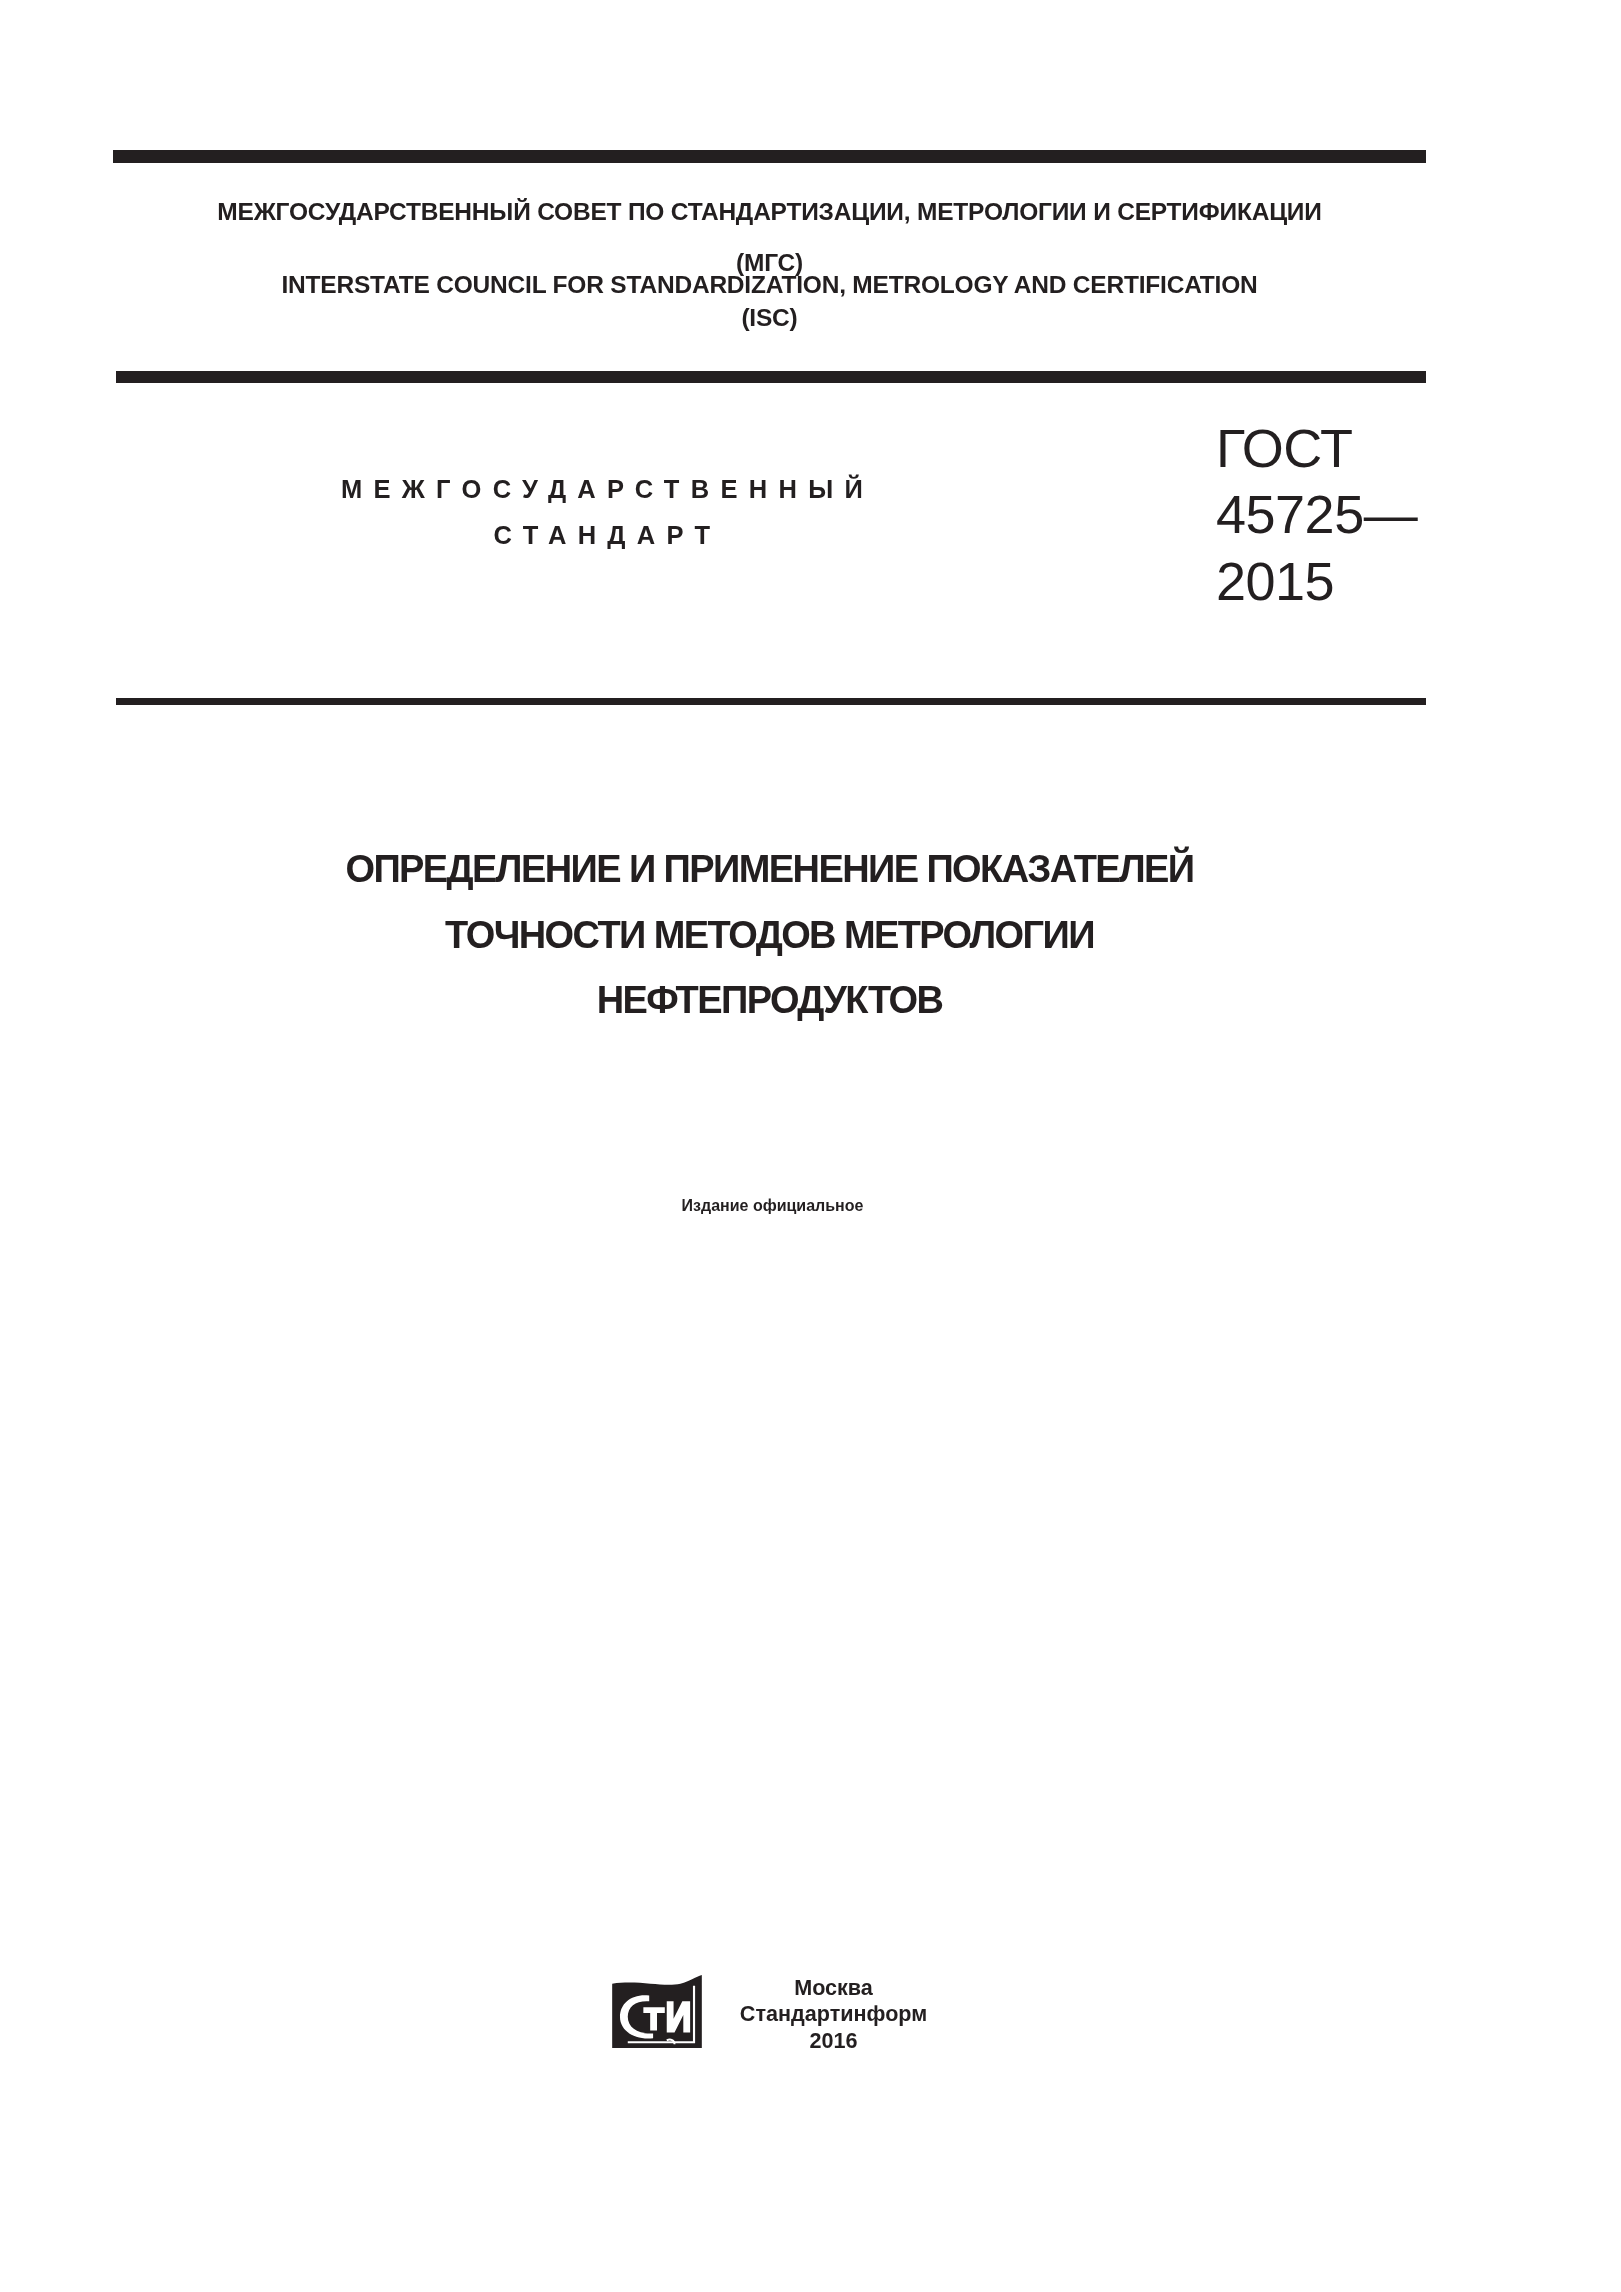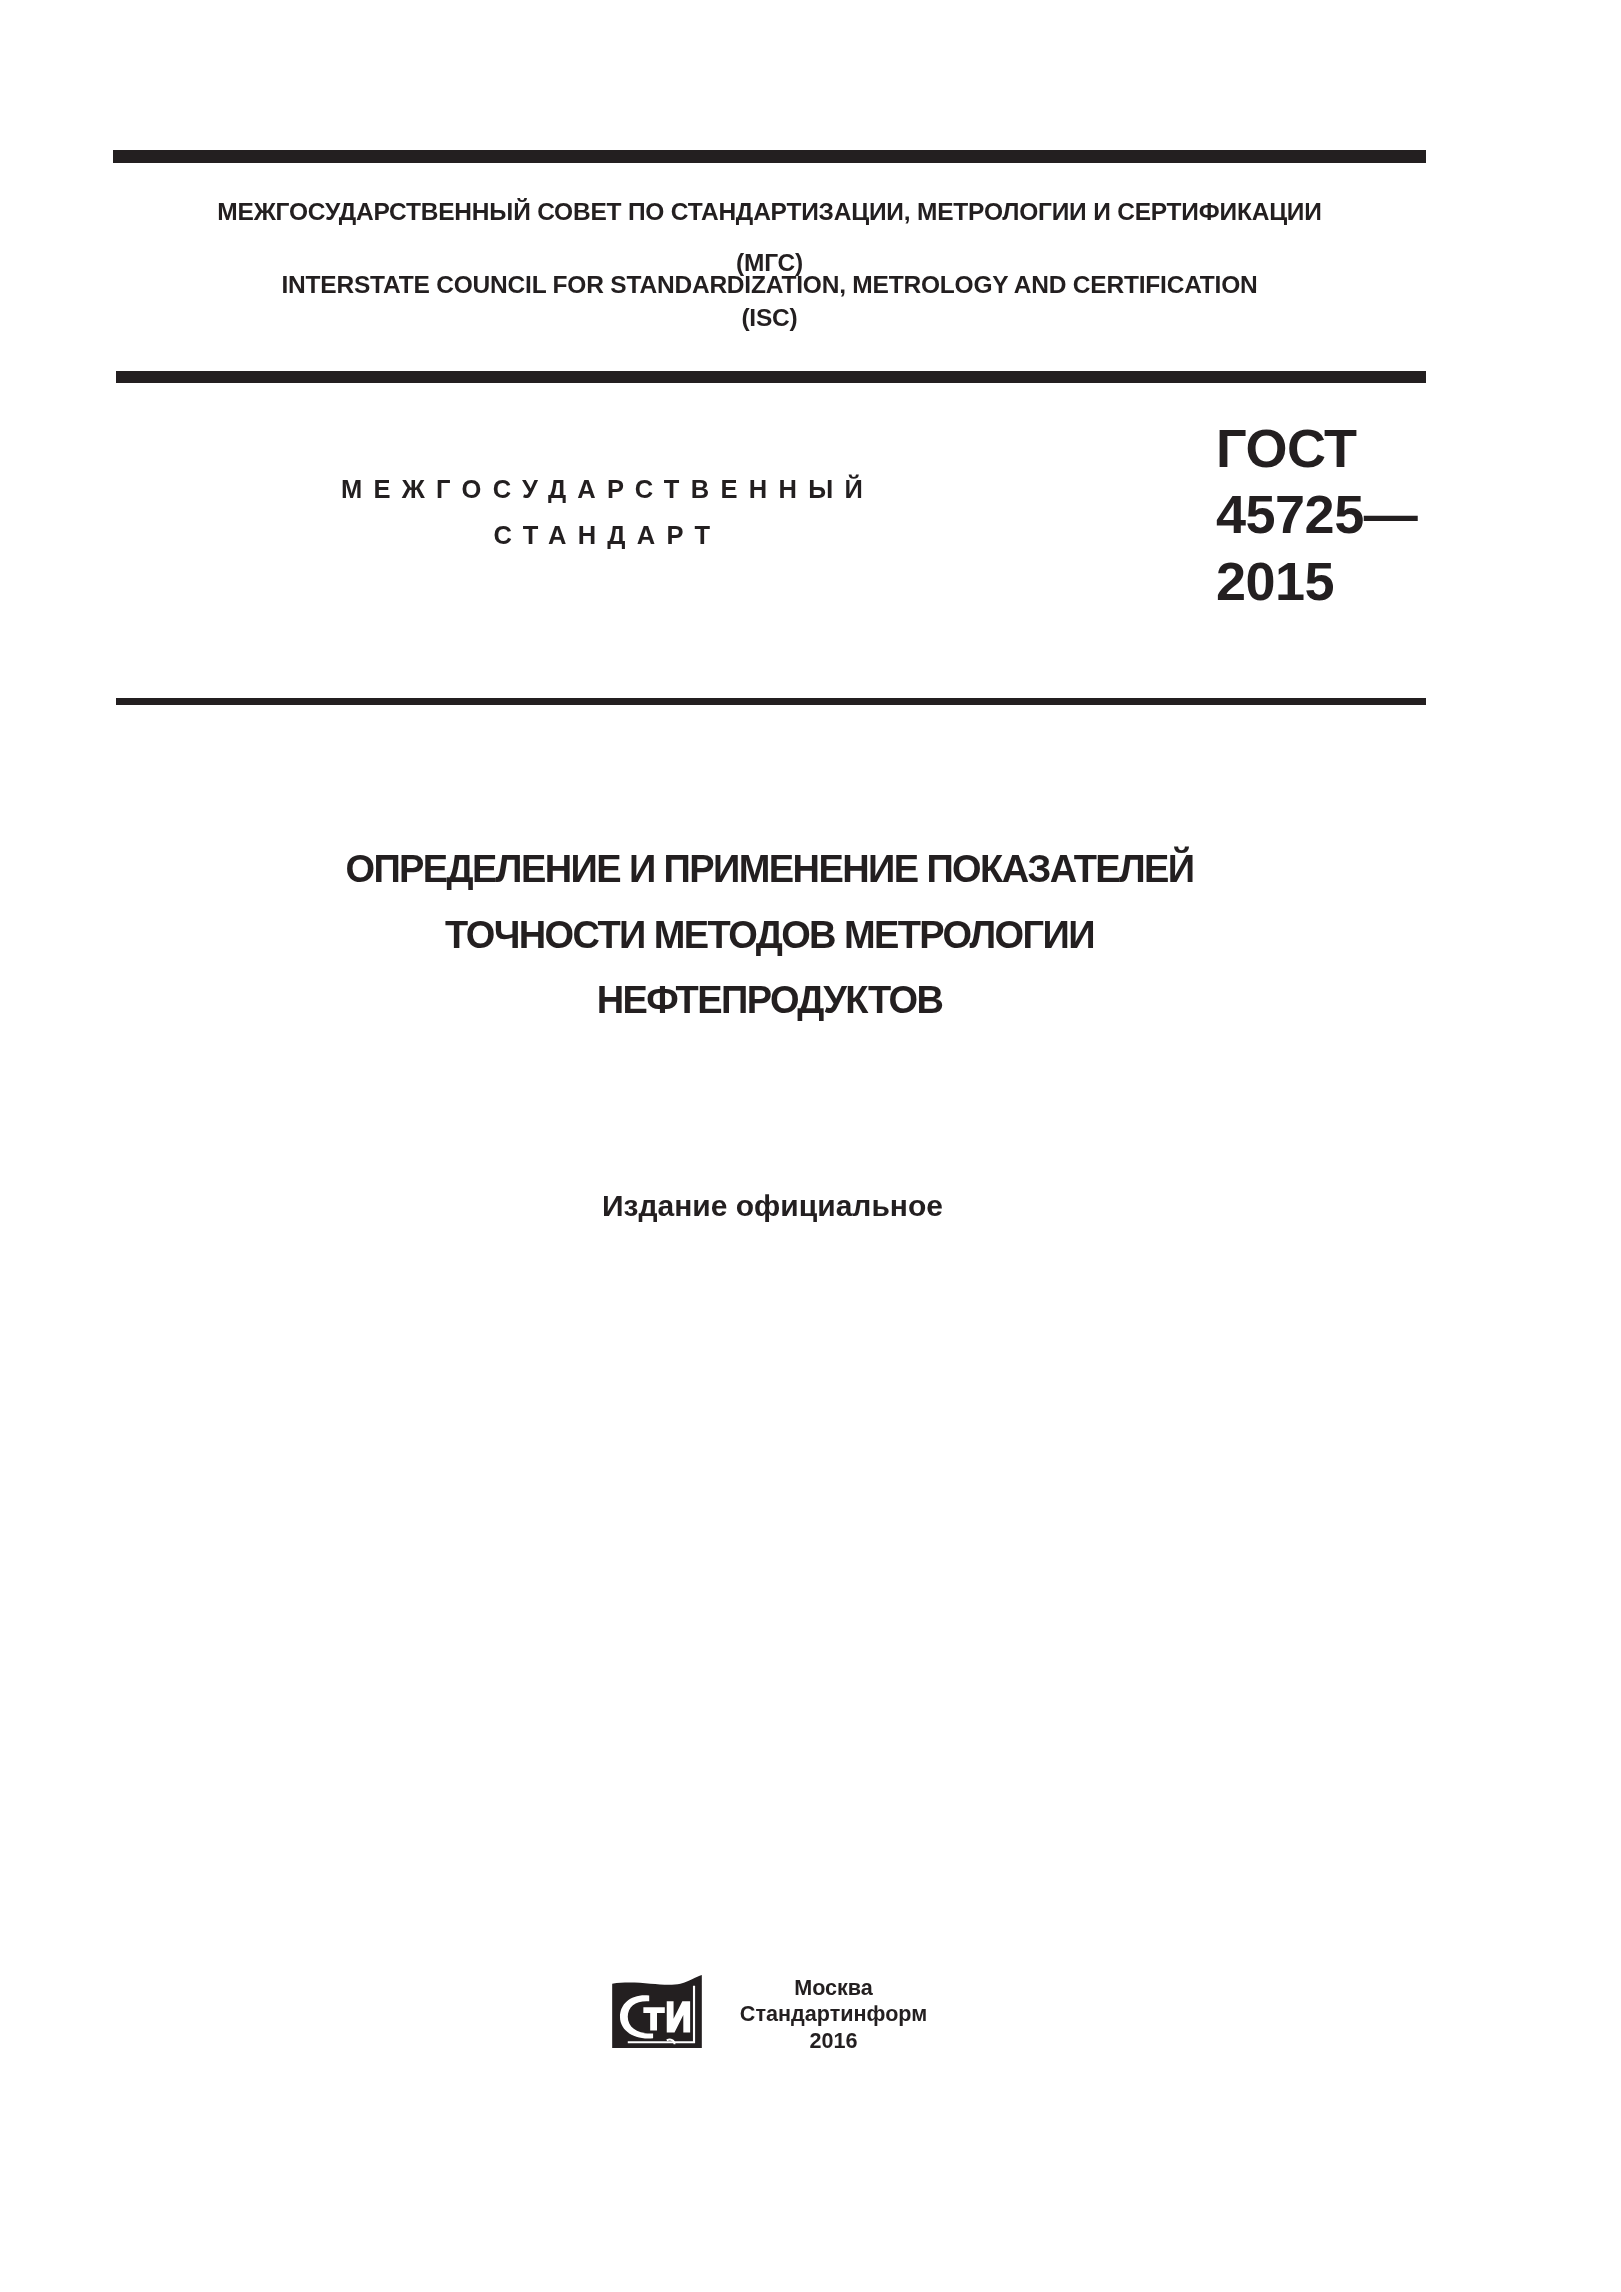--- a/index.html
+++ b/index.html
@@ -5,27 +5,27 @@
   html, body { margin: 0; padding: 0; background: #ffffff; }
   body { width: 1621px; height: 2293px; position: relative; overflow: hidden;
          font-family: "Liberation Sans", "DejaVu Sans", sans-serif; color: #231f20; }
   .rule { position: absolute; background: #231f20; }
   .hdr-line { position: absolute; left: 113px; width: 1313px; text-align: center;
               font-weight: bold; font-size: 24.5px; line-height: 29px; white-space: nowrap;
               letter-spacing: -0.2px; }
   .kind { position: absolute; left: 294px; width: 627px; text-align: center;
           font-weight: bold; font-size: 25.5px; line-height: 29px; letter-spacing: 11.3px;
           white-space: nowrap; }
-  .gost { position: absolute; left: 1216px; font-weight: bold; font-size: 54px;
+  .gost { position: absolute; left: 1216px; font-weight: normal; font-size: 54px;
           line-height: 67px; white-space: nowrap; letter-spacing: -0.5px; }
   .title { position: absolute; left: 113px; width: 1313px; text-align: center;
            font-weight: bold; font-size: 38px; line-height: 66px; white-space: nowrap;
            letter-spacing: -1.6px; }
   .edition { position: absolute; left: 490px; width: 565px; text-align: center;
-             font-weight: bold; font-size: 30px; line-height: 27.4px; }
+             font-weight: bold; font-size: 16px; line-height: 27.4px; }
   .pub { position: absolute; left: 716px; width: 235px; text-align: center;
          font-weight: bold; font-size: 21.6px; line-height: 26.5px; }
   .logo { position: absolute; left: 610px; top: 1974px; width: 94px; height: 76px; }
 </style>
 </head>
 <body>
 
 <div class="rule" style="left:113px; top:150px; width:1313px; height:12.7px;"></div>
 <div class="rule" style="left:116px; top:371px; width:1310px; height:11.8px;"></div>
 <div class="rule" style="left:116px; top:698px; width:1310px; height:6.9px;"></div>

